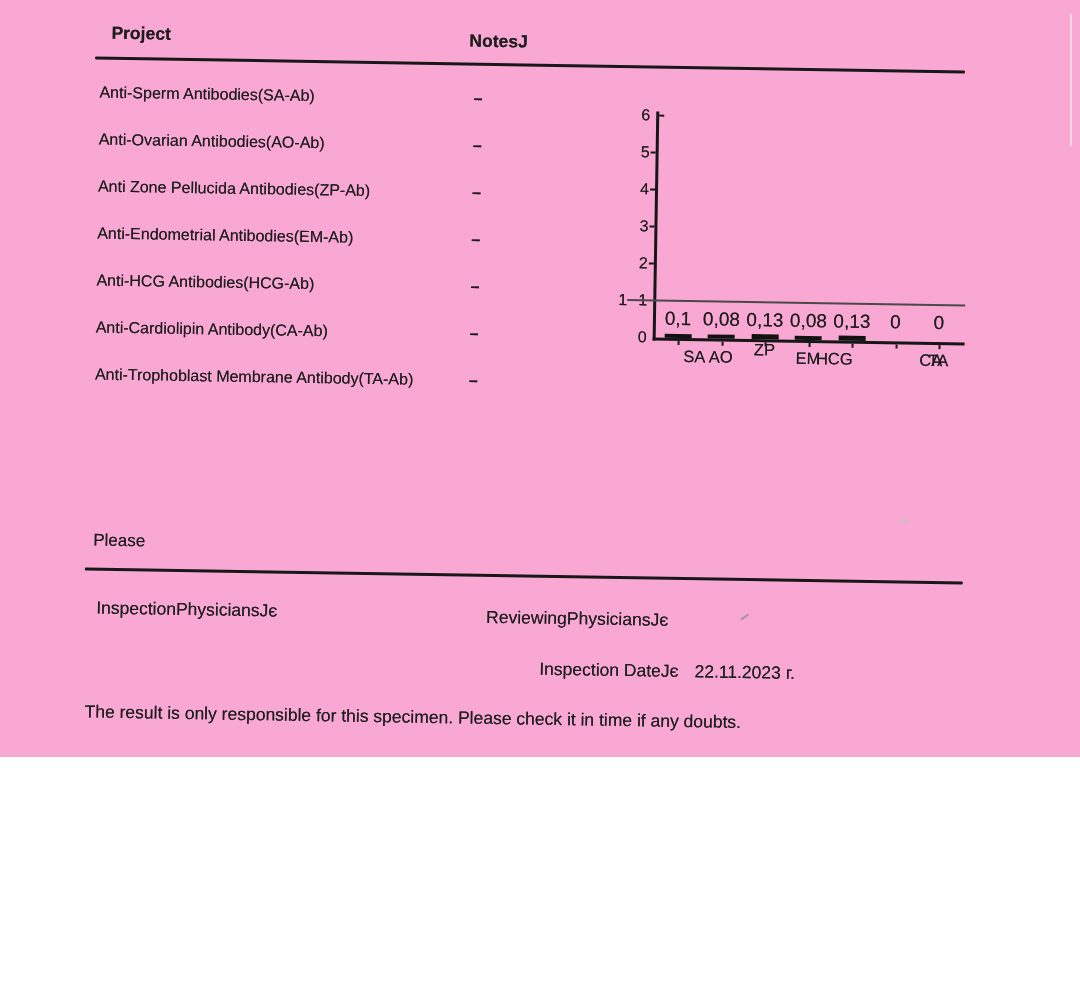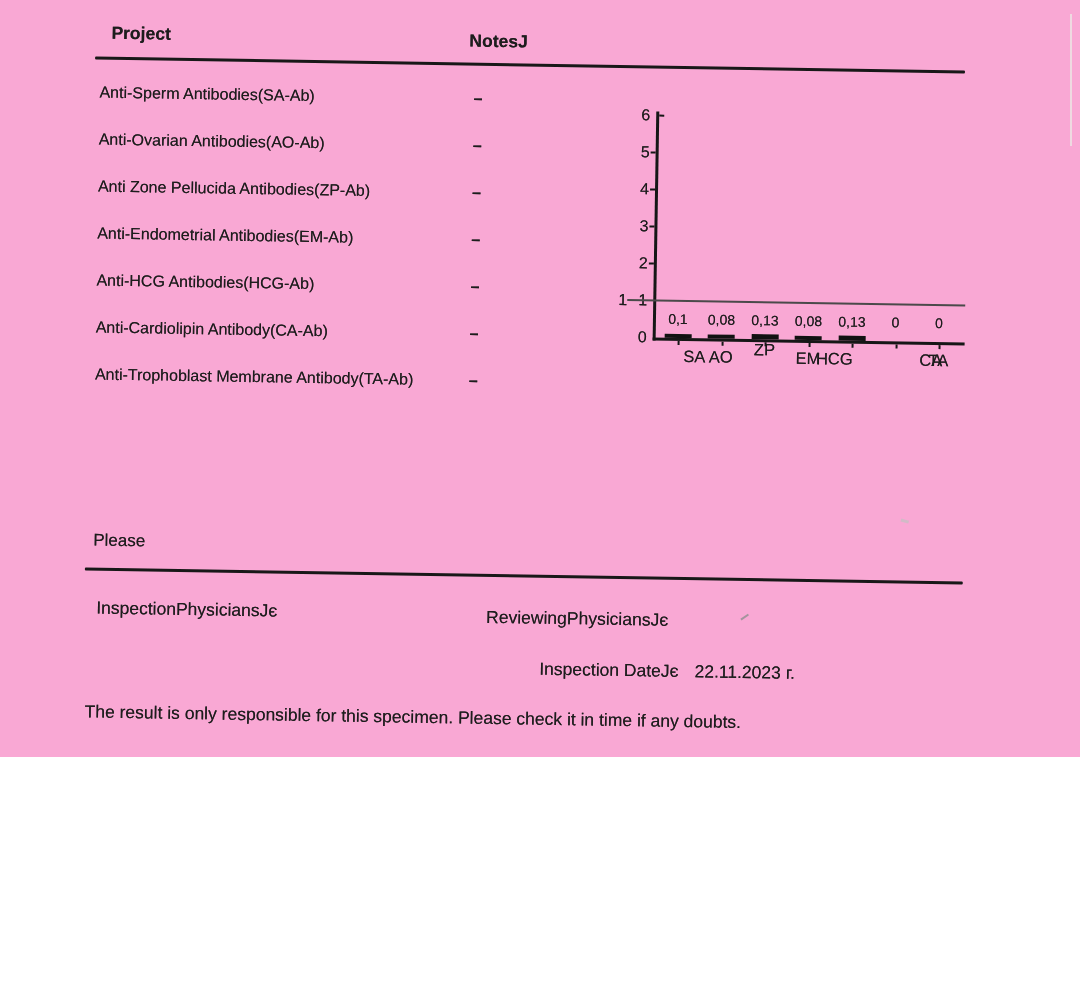--- a/index.html
+++ b/index.html
@@ -12,21 +12,21 @@
   .hdr{font-weight:700;font-size:17.5px;}
   .rule{position:absolute;background:#181818;border-radius:1px;}
   .row{position:absolute;left:101px;width:880px;height:22px;font-size:16px;}
   .row .proj{position:absolute;left:0;top:0;white-space:nowrap;}
   .row .res{position:absolute;left:374px;top:0;font-weight:700;}
   .chart{position:absolute;left:648px;top:95px;width:335px;height:300px;}
   .chart .ln,.chart .tick{position:absolute;background:#161616;}
   .chart .refline{position:absolute;background:#4a4a4a;}
   .chart .bar{position:absolute;background:#121212;}
   .chart .ylab{position:absolute;text-align:right;font-size:16px;line-height:20px;white-space:nowrap;}
-  .chart .vlab{position:absolute;text-align:center;font-size:14px;line-height:20px;white-space:nowrap;}
+  .chart .vlab{position:absolute;text-align:center;font-size:19px;line-height:20px;white-space:nowrap;}
   .chart .xlab{position:absolute;text-align:center;font-size:16.5px;line-height:20px;white-space:nowrap;}
   .artifact{position:absolute;}
 </style>
 </head>
 <body>
 
 <div class="page">
   <div class="sheet">
 
     <div class="abs hdr" style="left:112px;top:21px">Project</div>

